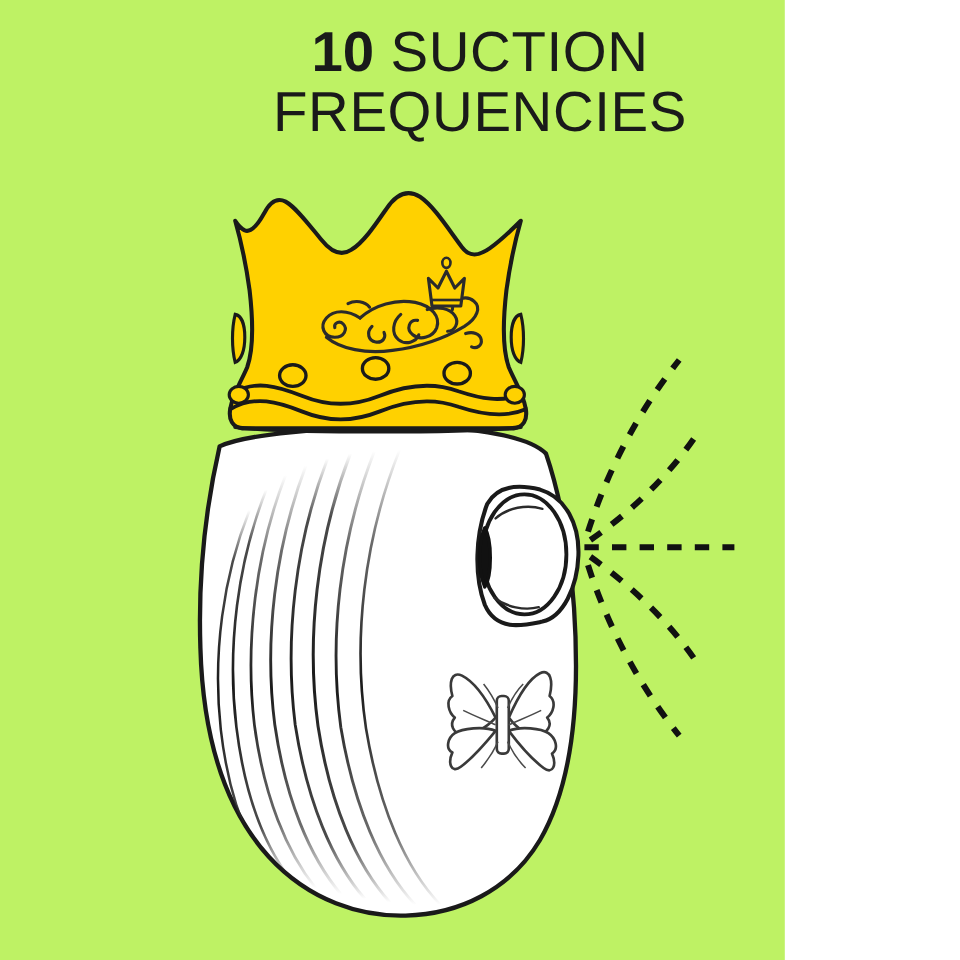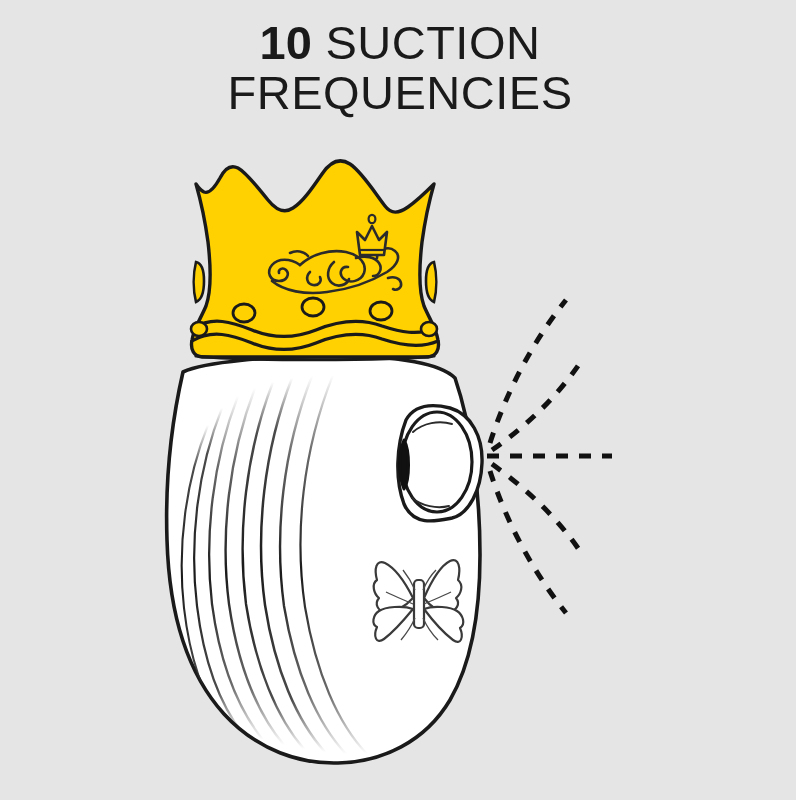--- a/index.html
+++ b/index.html
@@ -10,23 +10,23 @@
   }
   body {
     width: 800px;
     height: 800px;
     overflow: hidden;
     font-family: "Liberation Sans", sans-serif;
     -webkit-font-smoothing: antialiased;
   }
   #stage {
     position: relative;
-    width: 796px;
-    height: 800px;
-    background: #e5e5e5;
+    width: 654px;
+    height: 800px;
+    background: #bef264;
   }
 
   
   .title-block {
     position: absolute;
     left: 0;
     top: 18px;
     width: 800px;
     text-align: center;
     line-height: 1.07;

